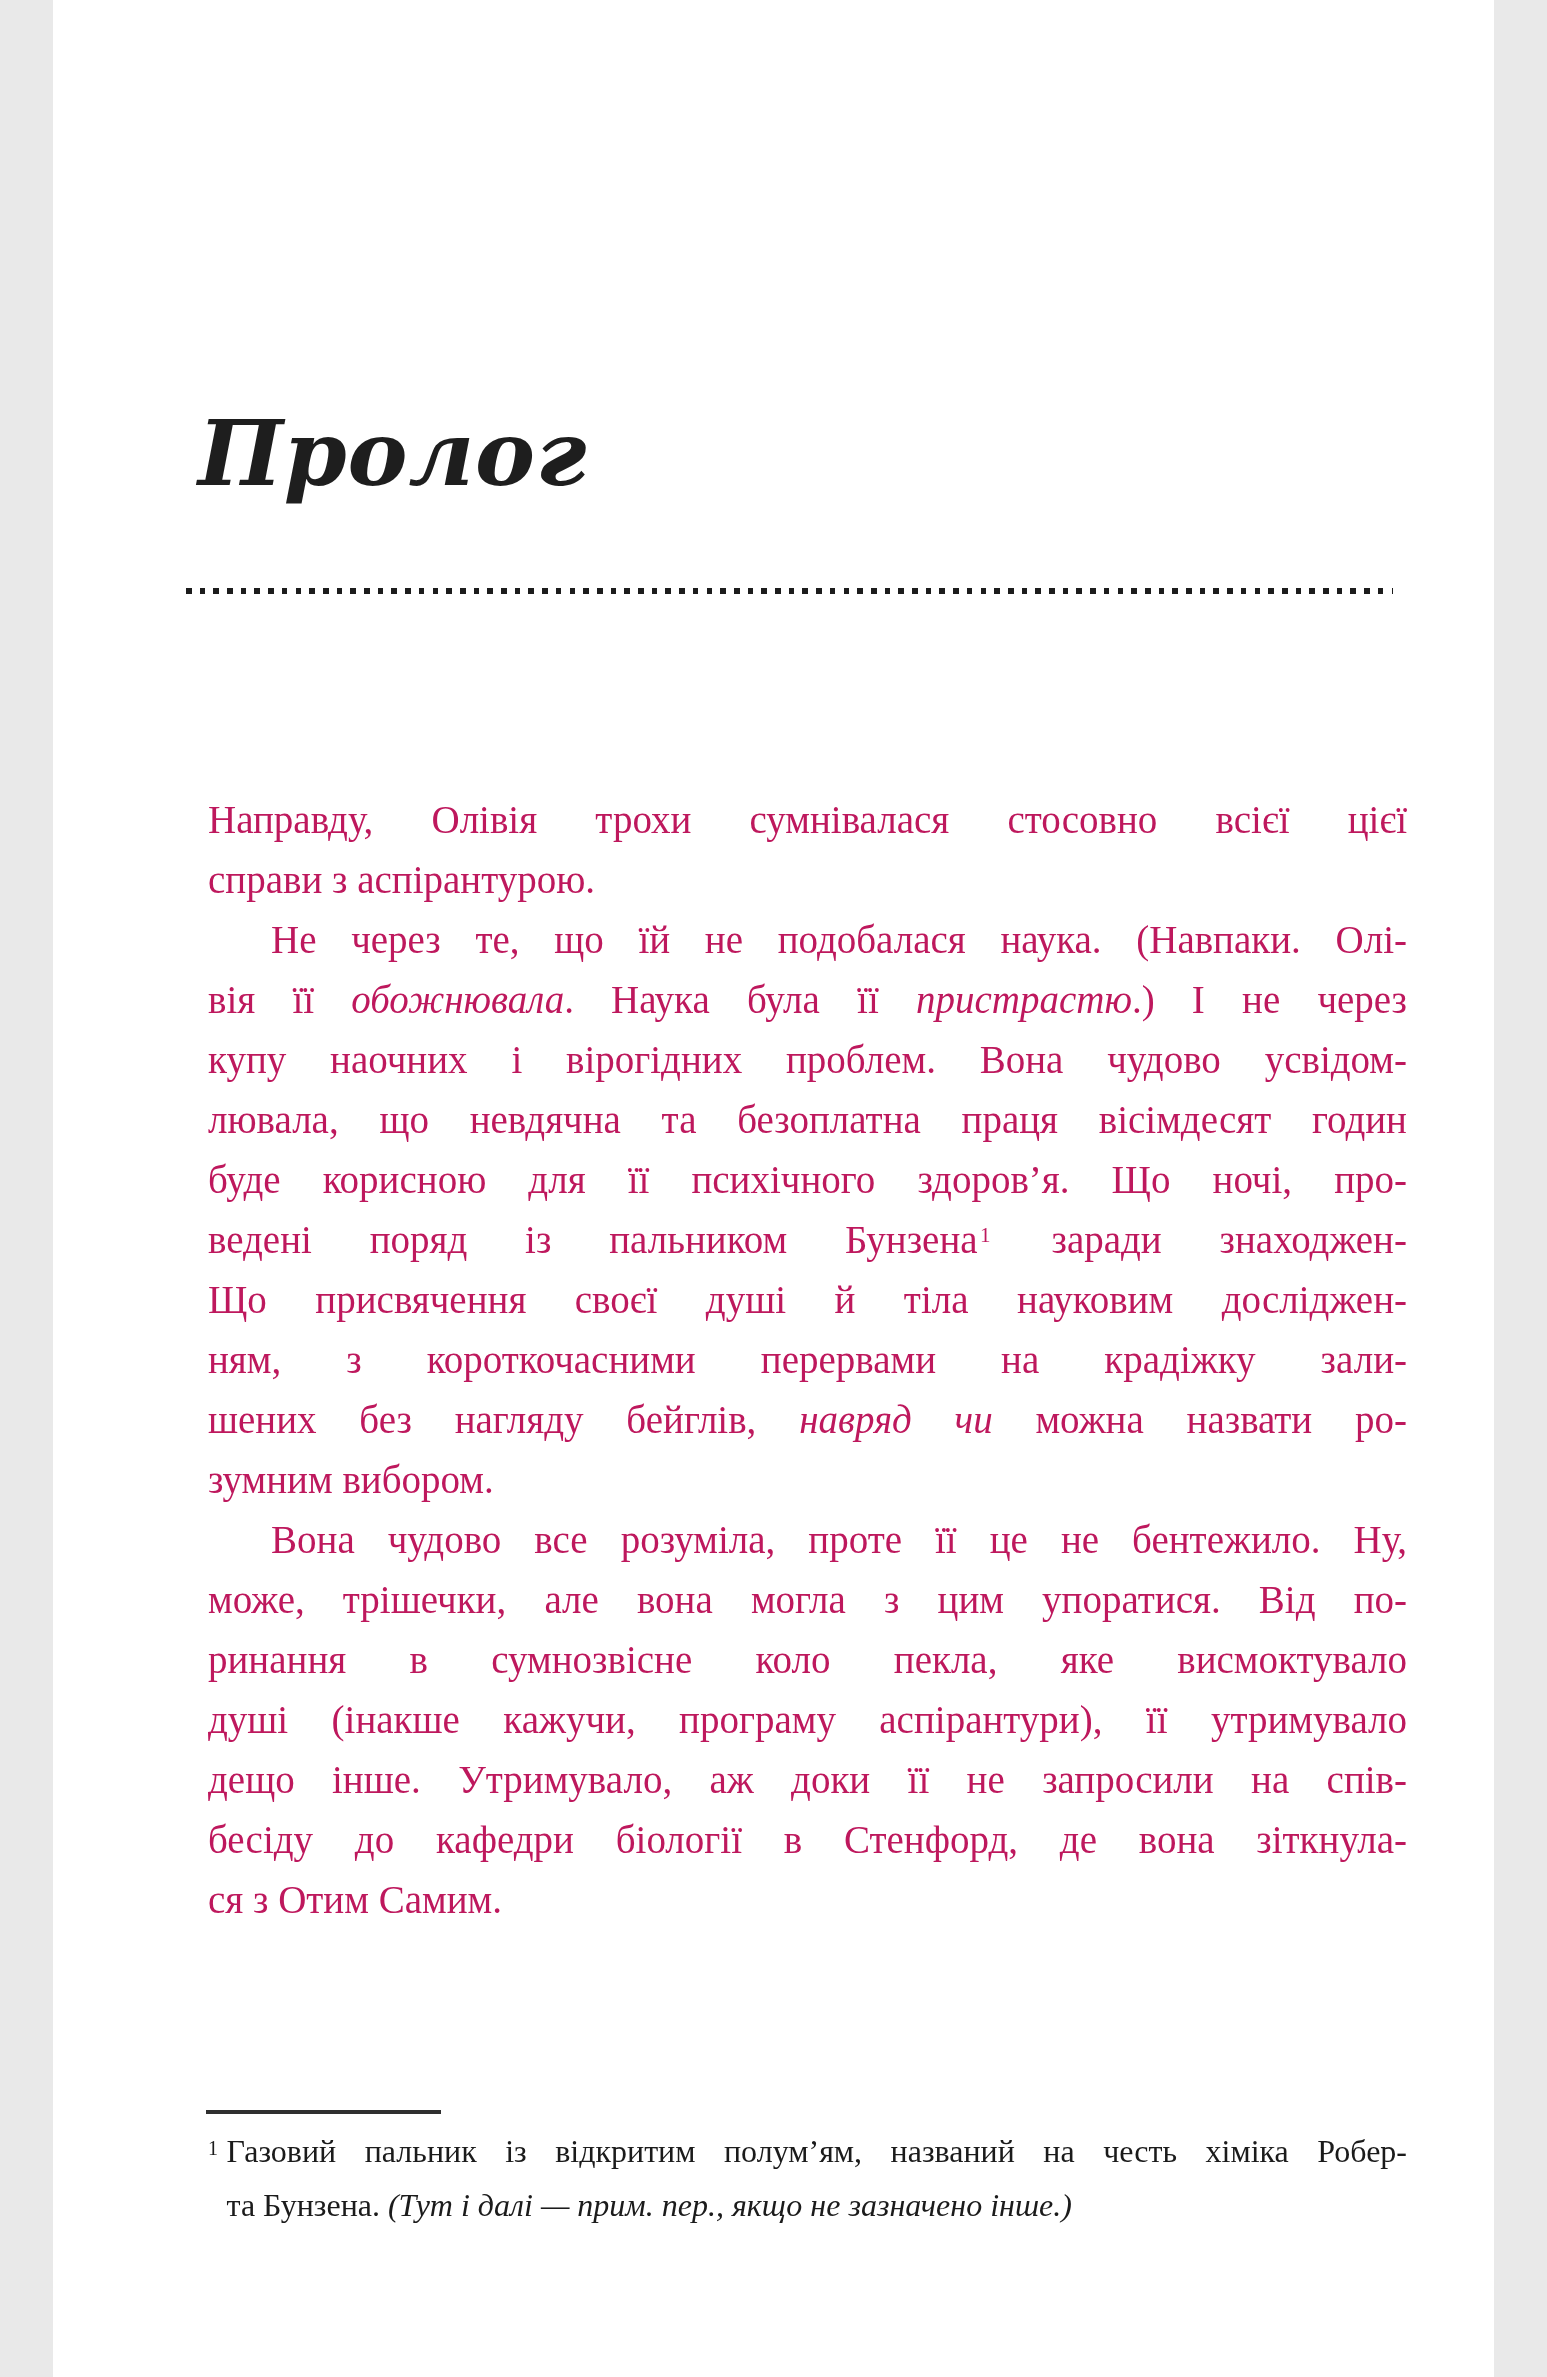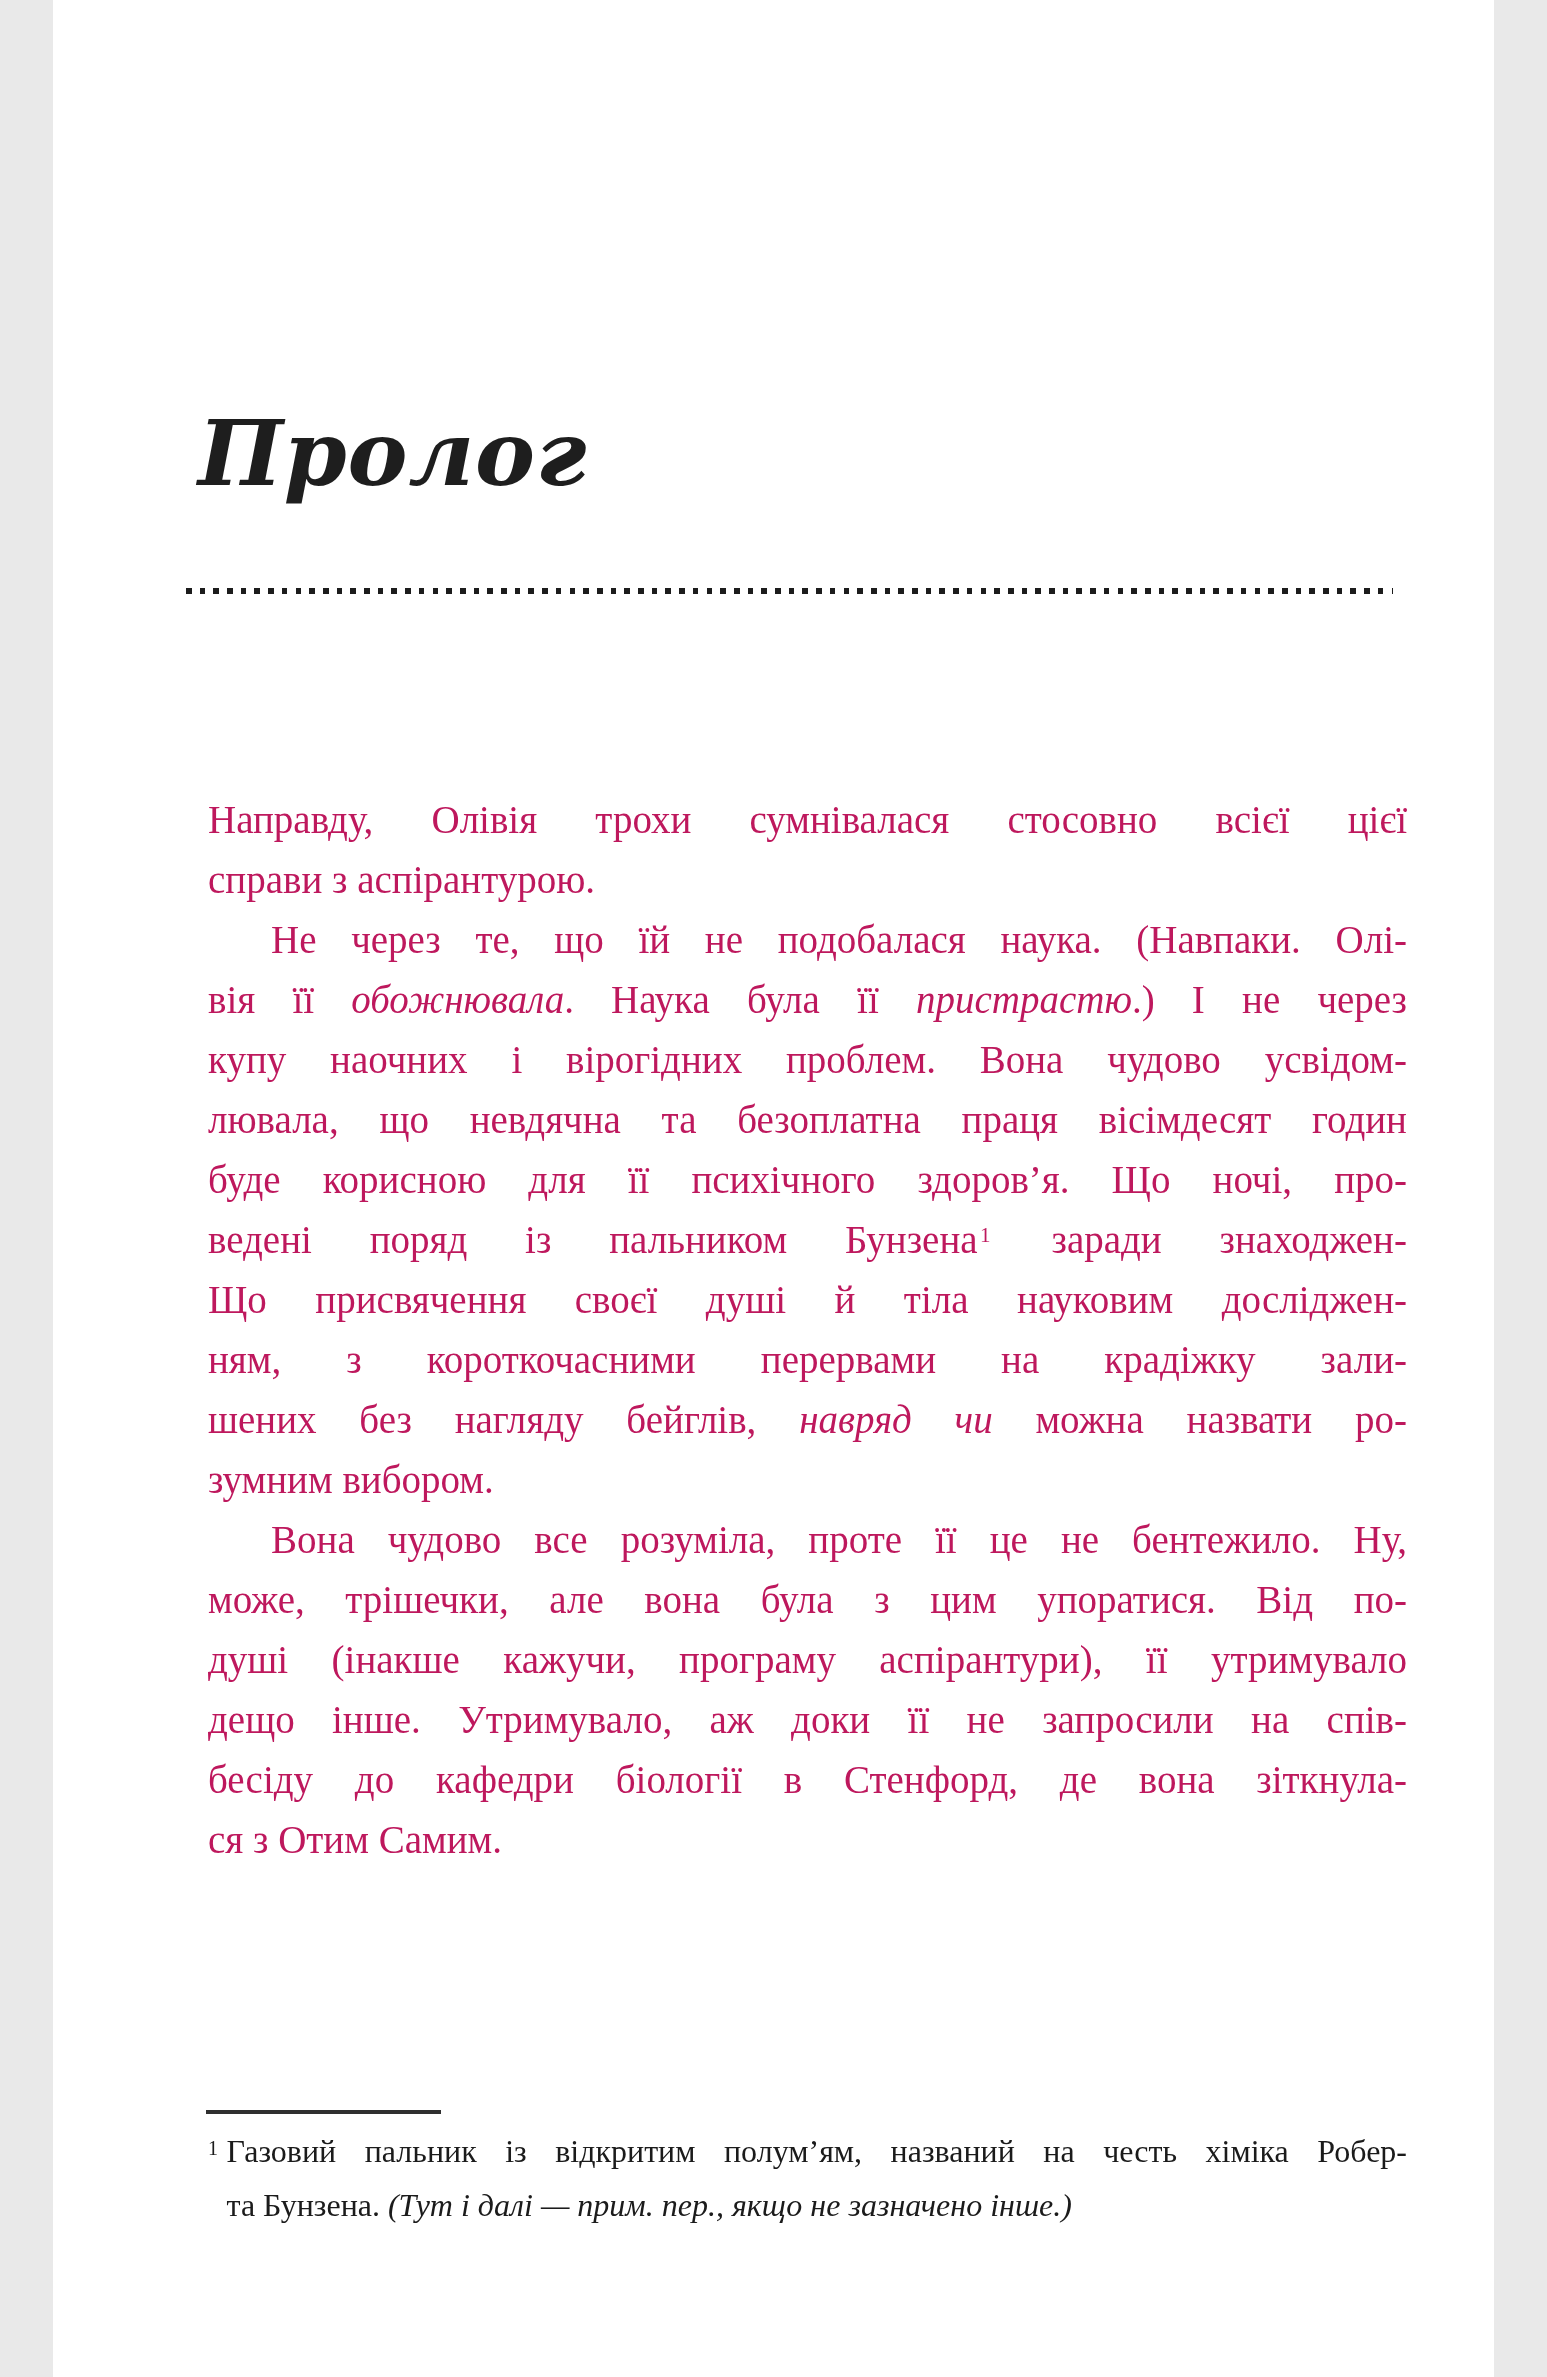--- a/index.html
+++ b/index.html
@@ -98,21 +98,22 @@
       <div class="line"><span>вія її </span><em>обожнювала</em><span>. Наука була її </span><em>пристрастю</em><span>.) І не через</span></div>
       <div class="line"><span>купу наочних і вірогідних проблем. Вона чудово усвідом-</span></div>
       <div class="line"><span>лювала, що невдячна та безоплатна праця вісімдесят годин</span></div>
       <div class="line"><span>буде корисною для її психічного здоров’я. Що ночі, про-</span></div>
       <div class="line"><span>ведені поряд із пальником Бунзена</span><sup>1</sup><span> заради знаходжен-</span></div>
       <div class="line"><span>Що присвячення своєї душі й тіла науковим досліджен-</span></div>
       <div class="line"><span>ням, з короткочасними перервами на крадіжку зали-</span></div>
       <div class="line"><span>шених без нагляду бейглів, </span><em>навряд чи</em><span> можна назвати ро-</span></div>
       <div class="line end"><span>зумним вибором.</span></div>
       <div class="line indent"><span>Вона чудово все розуміла, проте її це не бентежило. Ну,</span></div>
-      <div class="line"><span>може, трішечки, але вона була з цим упоратися. Від по-</span></div>
+      <div class="line"><span>може, трішечки, але вона могла з цим упоратися. Від по-</span></div>
+      <div class="line"><span>ринання в сумнозвісне коло пекла, яке висмоктувало</span></div>
       <div class="line"><span>душі (інакше кажучи, програму аспірантури), її утримувало</span></div>
       <div class="line"><span>дещо інше. Утримувало, аж доки її не запросили на спів-</span></div>
       <div class="line"><span>бесіду до кафедри біології в Стенфорд, де вона зіткнула-</span></div>
       <div class="line end"><span>ся з Отим Самим.</span></div>
     </div>
 
   <div class="fn-rule"></div>
 
   <div class="footnote">
     <span class="fn-marker">1</span>

